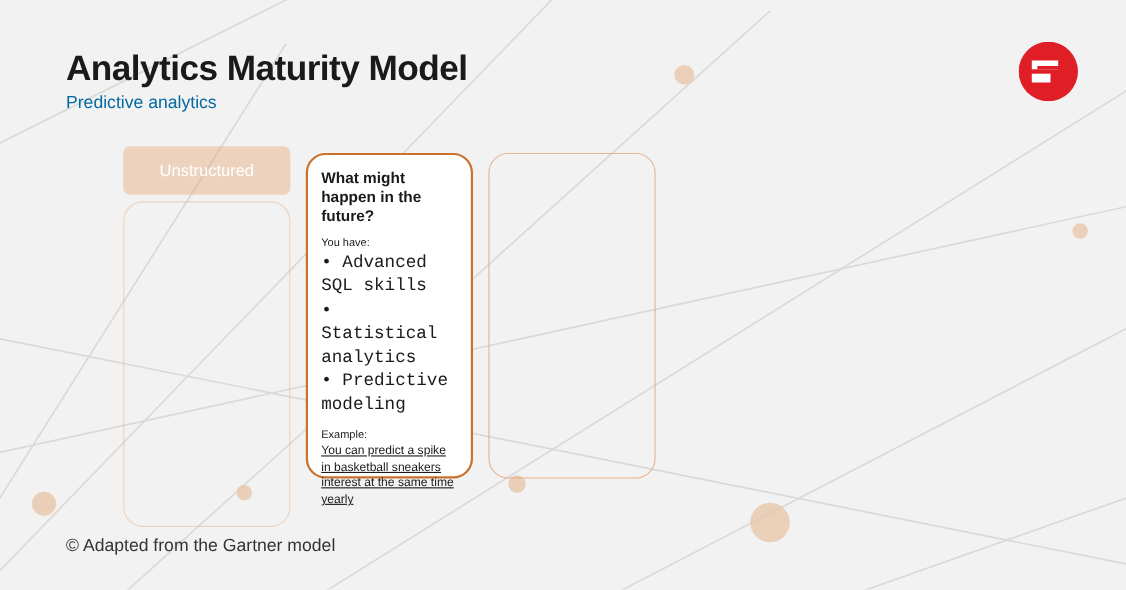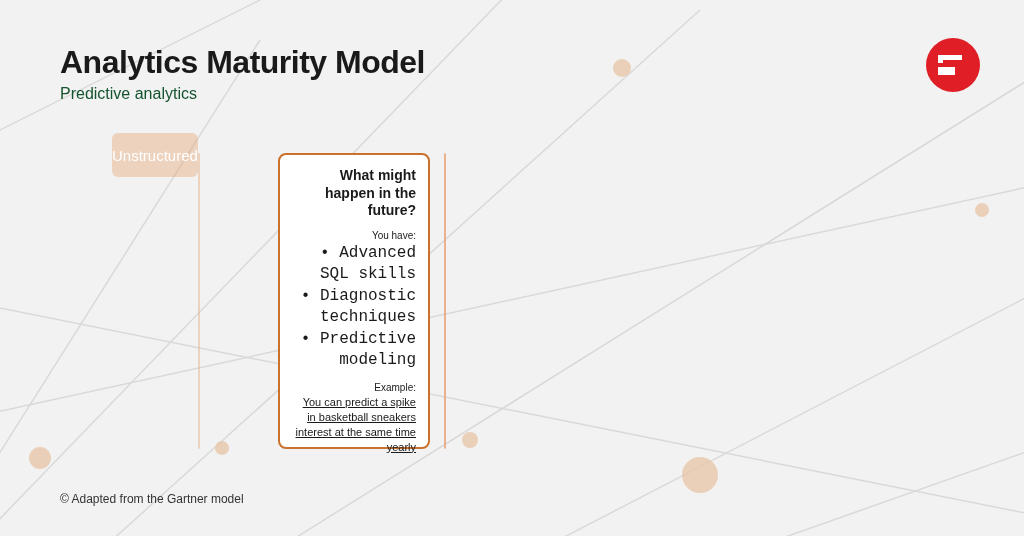--- a/index.html
+++ b/index.html
@@ -23,55 +23,55 @@
   height: 100%;
 }
 .title {
   font-size: 32px;
   font-weight: 700;
   color: #1a1a1a;
   letter-spacing: -0.5px;
 }
 .subtitle {
   font-size: 16px;
-  color: #14532d;
+  color: #0369a1;
   margin-top: 4px;
 }
 .logo {
   position: absolute;
   top: 38px;
   right: 44px;
   width: 54px;
   height: 54px;
 }
 .columns {
   display: flex;
   gap: 14px;
   margin-top: 30px;
   padding-left: 52px;
 }
 .col {
   width: 152px;
   display: flex;
-  text-align: right;
+  flex-direction: column;
 }
 .col-header {
   height: 44px;
   border-radius: 6px;
   display: flex;
   align-items: center;
   justify-content: center;
   font-size: 15px;
   font-weight: 500;
   color: #fff;
 }
 .col-body {
-  margin-top: 20px;
+  margin-top: 6px;
   height: 296px;
-  border-radius: 8px;
+  border-radius: 18px;
   border: 1px solid;
   background: transparent;
 }
 .col-0 .col-header { background: rgba(231,163,113,0.40); }
 .col-0 .col-body   { border-color: rgba(231,163,113,0.40); }
 .col-1 .col-header { background: rgba(231,163,113,0.55); }
 .col-1 .col-body   { border-color: rgba(231,163,113,0.60); }
 .col-2 .col-header { background: rgba(231,163,113,0.75); }
 .col-2 .col-body   { border-color: rgba(231,163,113,0.80); }
 .col-3 .col-header { background: #c9712d; font-weight:700; }
@@ -85,21 +85,21 @@
 .have-label { font-size: 10px; margin-bottom: 2px; }
 .have-list { font-size: 16px; line-height: 1.35; margin-bottom: 10px; font-family: Liberation Mono, monospace; }
 .have-list div::before { content: "• "; }
 .ex-label { font-size: 10px; margin-bottom: 2px; }
 .ex-text { font-size: 11px; line-height: 1.35; text-decoration: underline; }
 
 .attribution {
   position: absolute;
   bottom: 30px;
   left: 60px;
-  font-size: 12px;
+  font-size: 16px;
   color: #333;
 }
 </style>
 </head>
 <body>
 
 <svg class="bg-net" viewBox="0 0 1024 536" preserveAspectRatio="none">
   <g stroke="#d9d9d9" stroke-width="1.5" fill="none">
     <line x1="-20" y1="140" x2="320" y2="-30"></line>
     <line x1="-30" y1="500" x2="260" y2="40"></line>
@@ -138,21 +138,21 @@
     <div class="col col-0">
       <div class="col-header">Unstructured</div>
       <div class="col-body"></div>
     </div>
     <div class="col col-3">
       <div class="col-body filled">
         <div class="q">What might happen in the future?</div>
         <div class="have-label">You have:</div>
         <div class="have-list">
           <div>Advanced SQL skills</div>
-          <div>Diagnostic techniques</div>
+          <div>Statistical analytics</div>
           <div>Predictive modeling</div>
         </div>
         <div class="ex-label">Example:</div>
         <div class="ex-text">You can predict a spike in basketball sneakers interest at the same time yearly</div>
       </div>
     </div>
     <div class="col col-4">
       <div class="col-body"></div>
     </div>
   </div>

